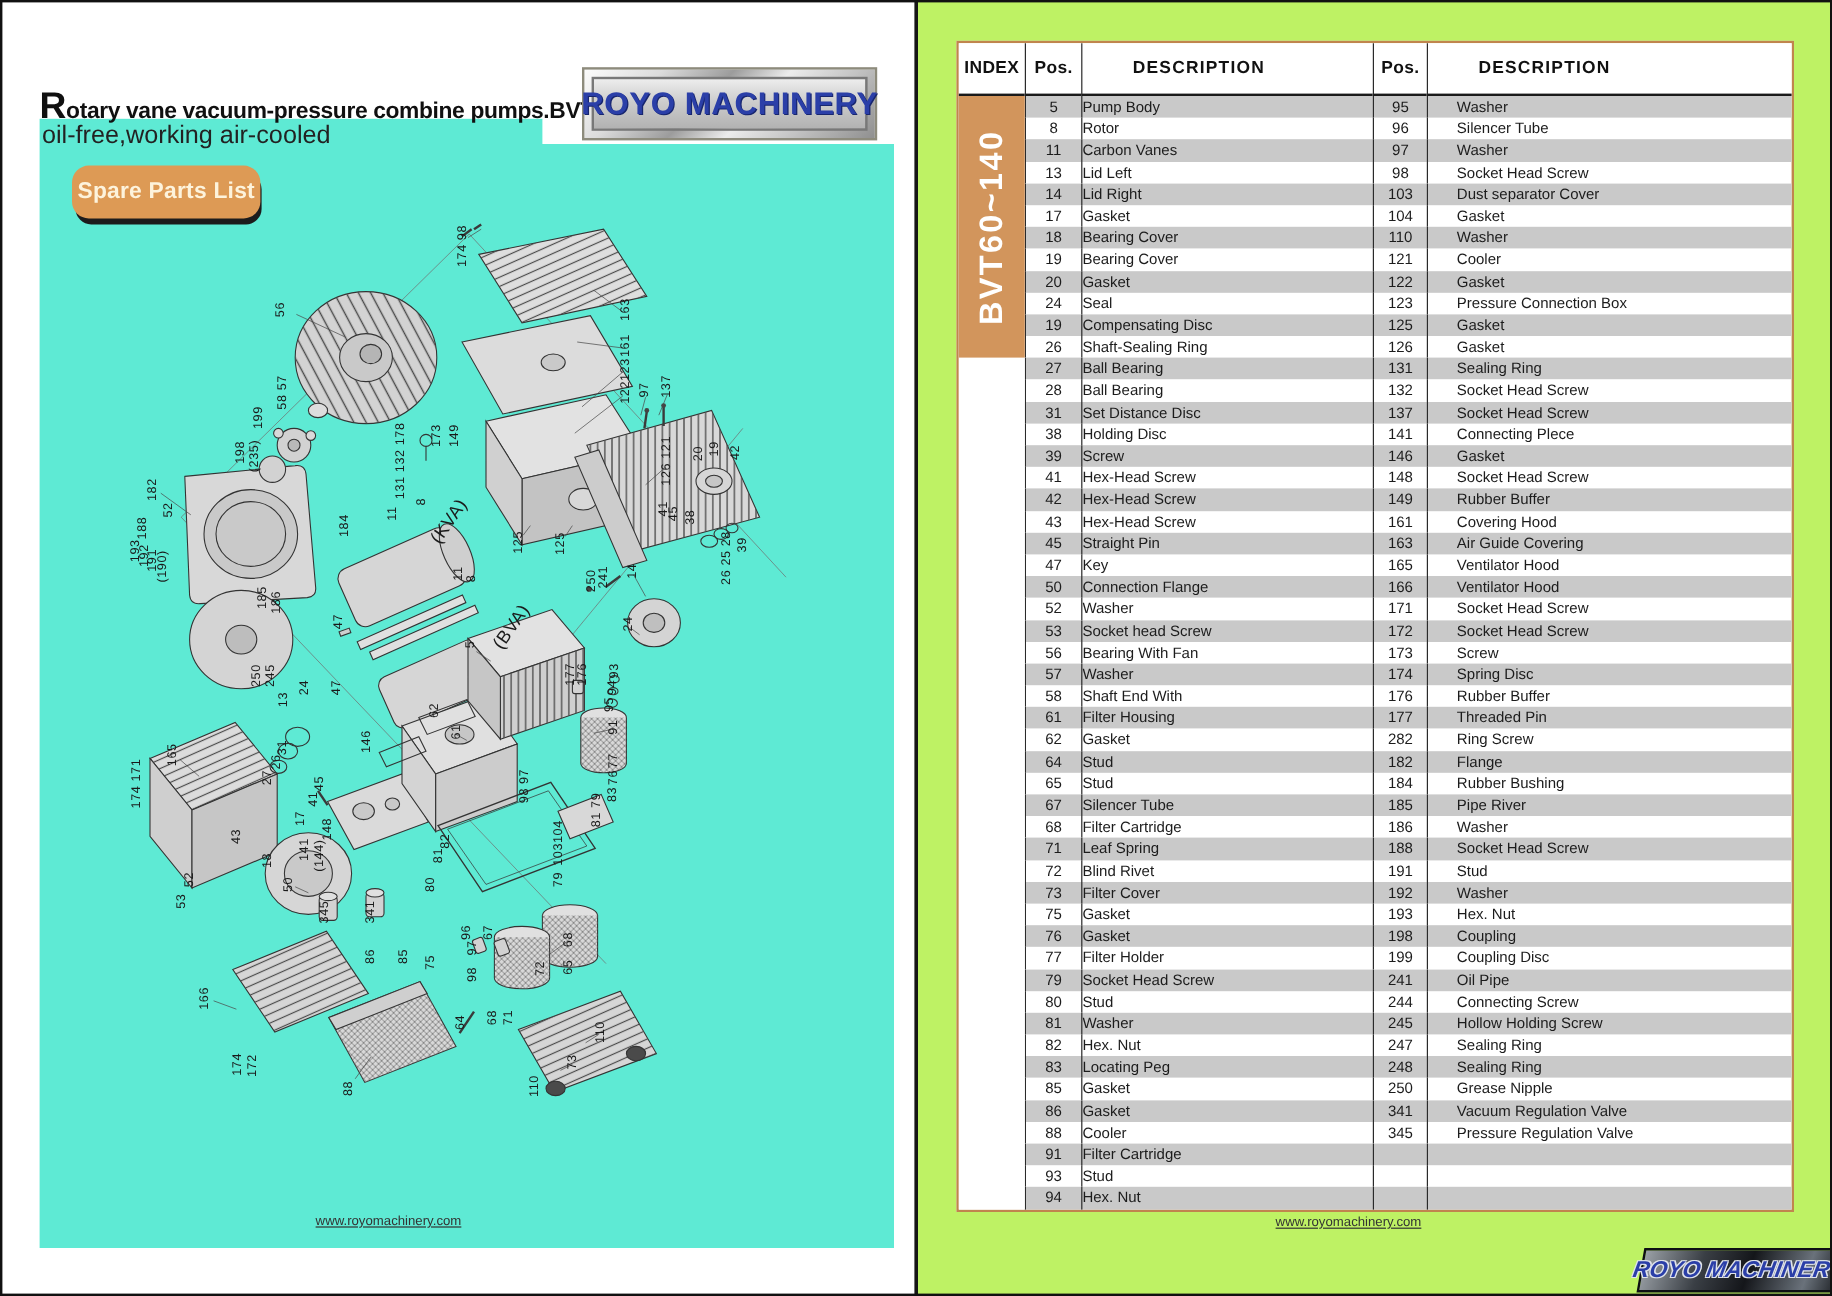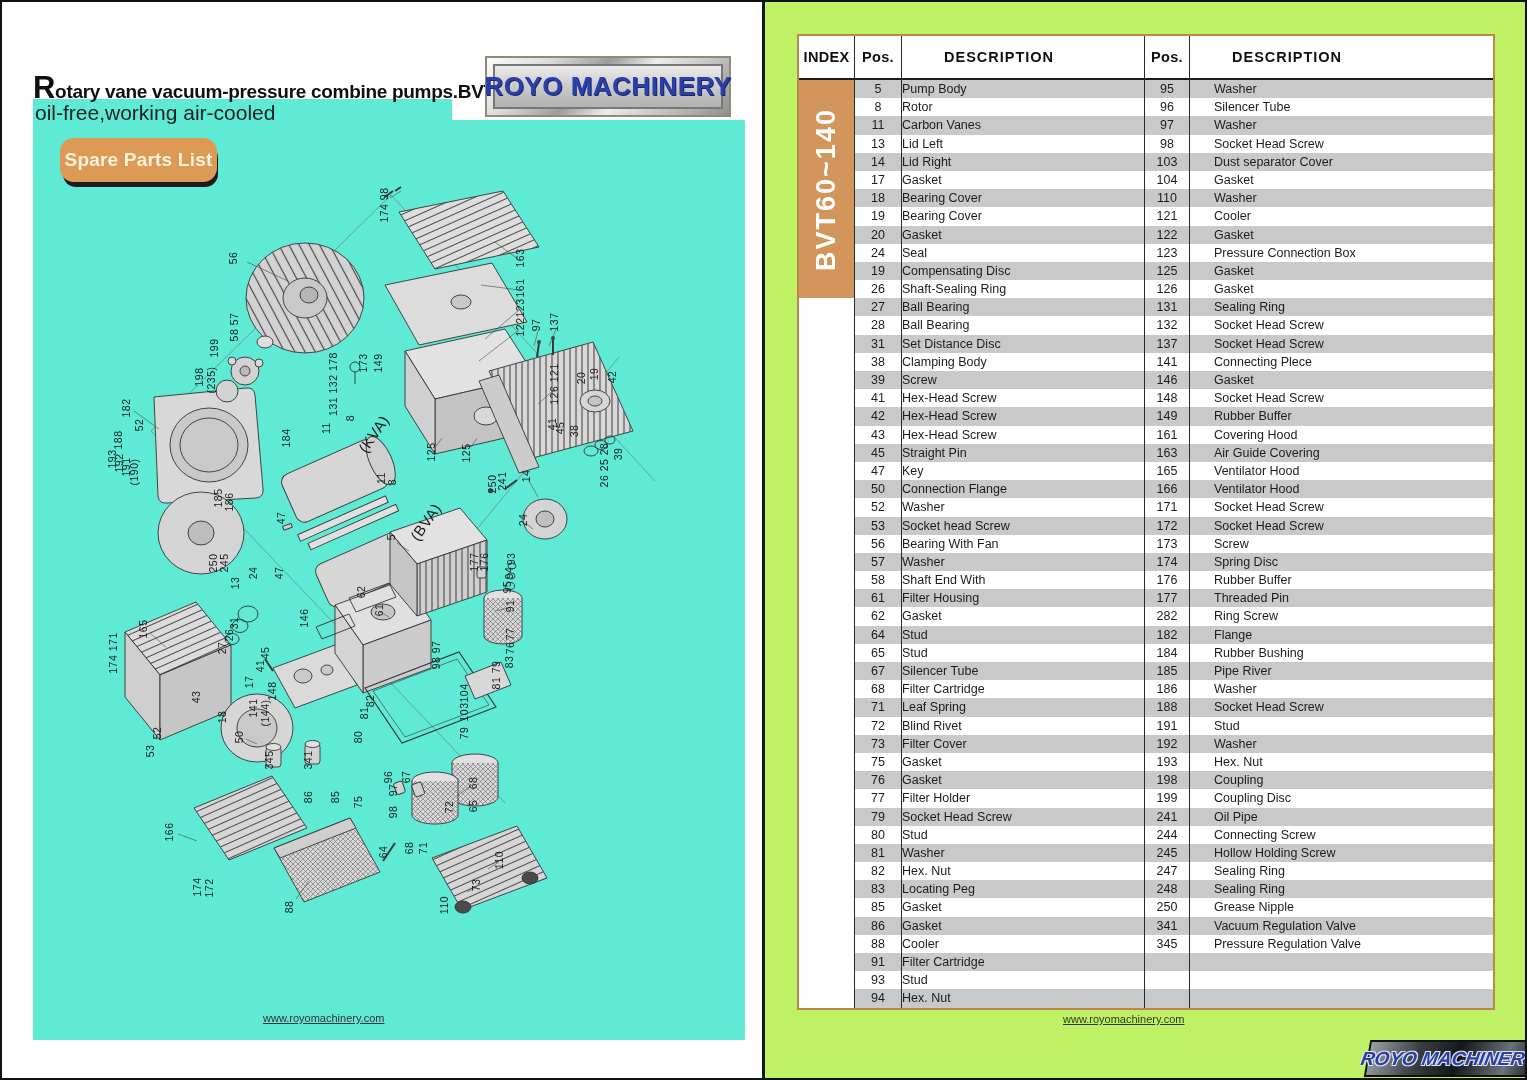--- a/index.html
+++ b/index.html
@@ -472,21 +472,21 @@
       <div class="cell d2 bl stripe">Sealing Ring</div>
       <div class="cell pos bl">28</div>
       <div class="cell d1 bl">Ball Bearing</div>
       <div class="cell pos bl">132</div>
       <div class="cell d2 bl">Socket Head Screw</div>
       <div class="cell pos bl stripe">31</div>
       <div class="cell d1 bl stripe">Set Distance Disc</div>
       <div class="cell pos bl stripe">137</div>
       <div class="cell d2 bl stripe">Socket Head Screw</div>
       <div class="cell pos bl">38</div>
-      <div class="cell d1 bl">Clamping Body</div>
+      <div class="cell d1 bl">Holding Disc</div>
       <div class="cell pos bl">141</div>
       <div class="cell d2 bl">Connecting Plece</div>
       <div class="cell pos bl stripe">39</div>
       <div class="cell d1 bl stripe">Screw</div>
       <div class="cell pos bl stripe">146</div>
       <div class="cell d2 bl stripe">Gasket</div>
       <div class="cell pos bl">41</div>
       <div class="cell d1 bl">Hex-Head Screw</div>
       <div class="cell pos bl">148</div>
       <div class="cell d2 bl">Socket Head Screw</div>

